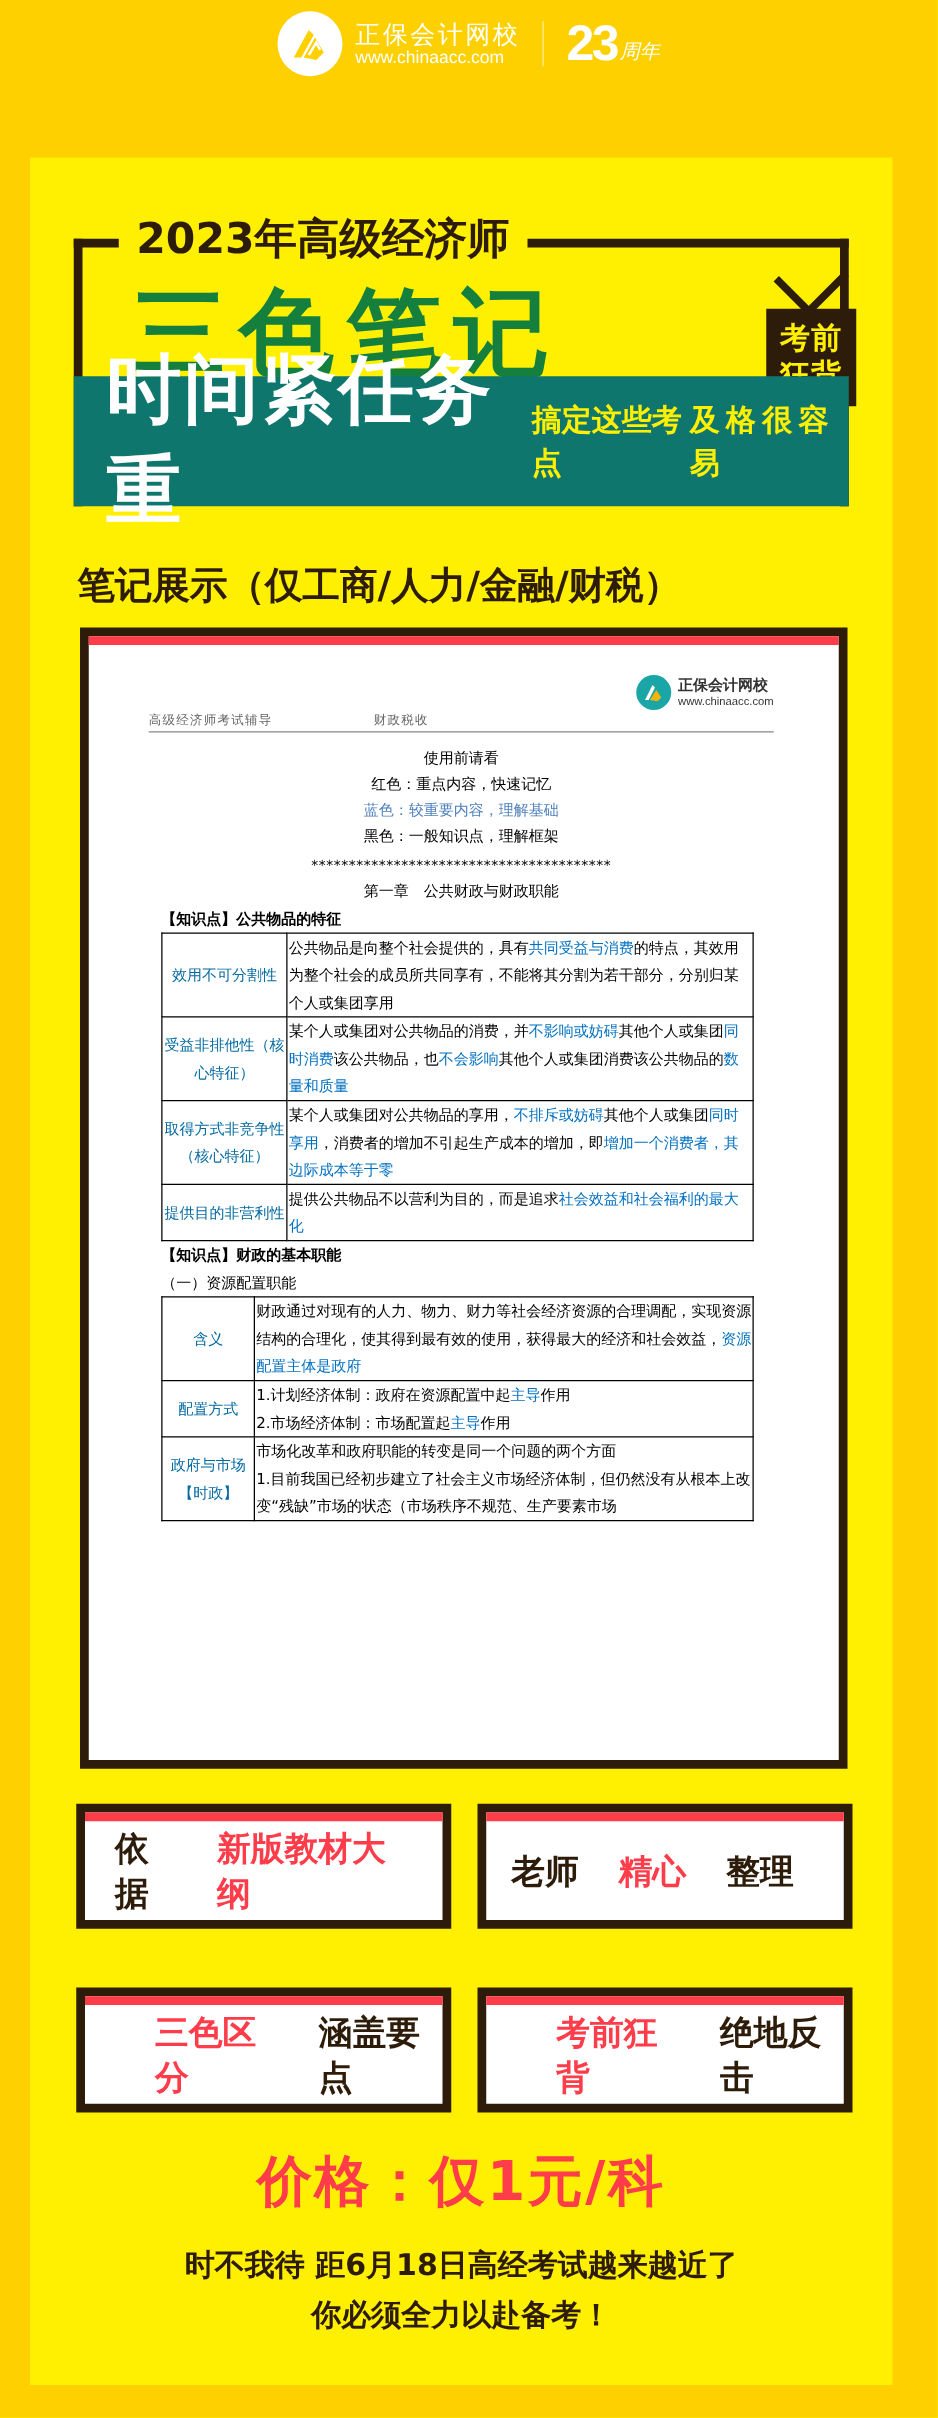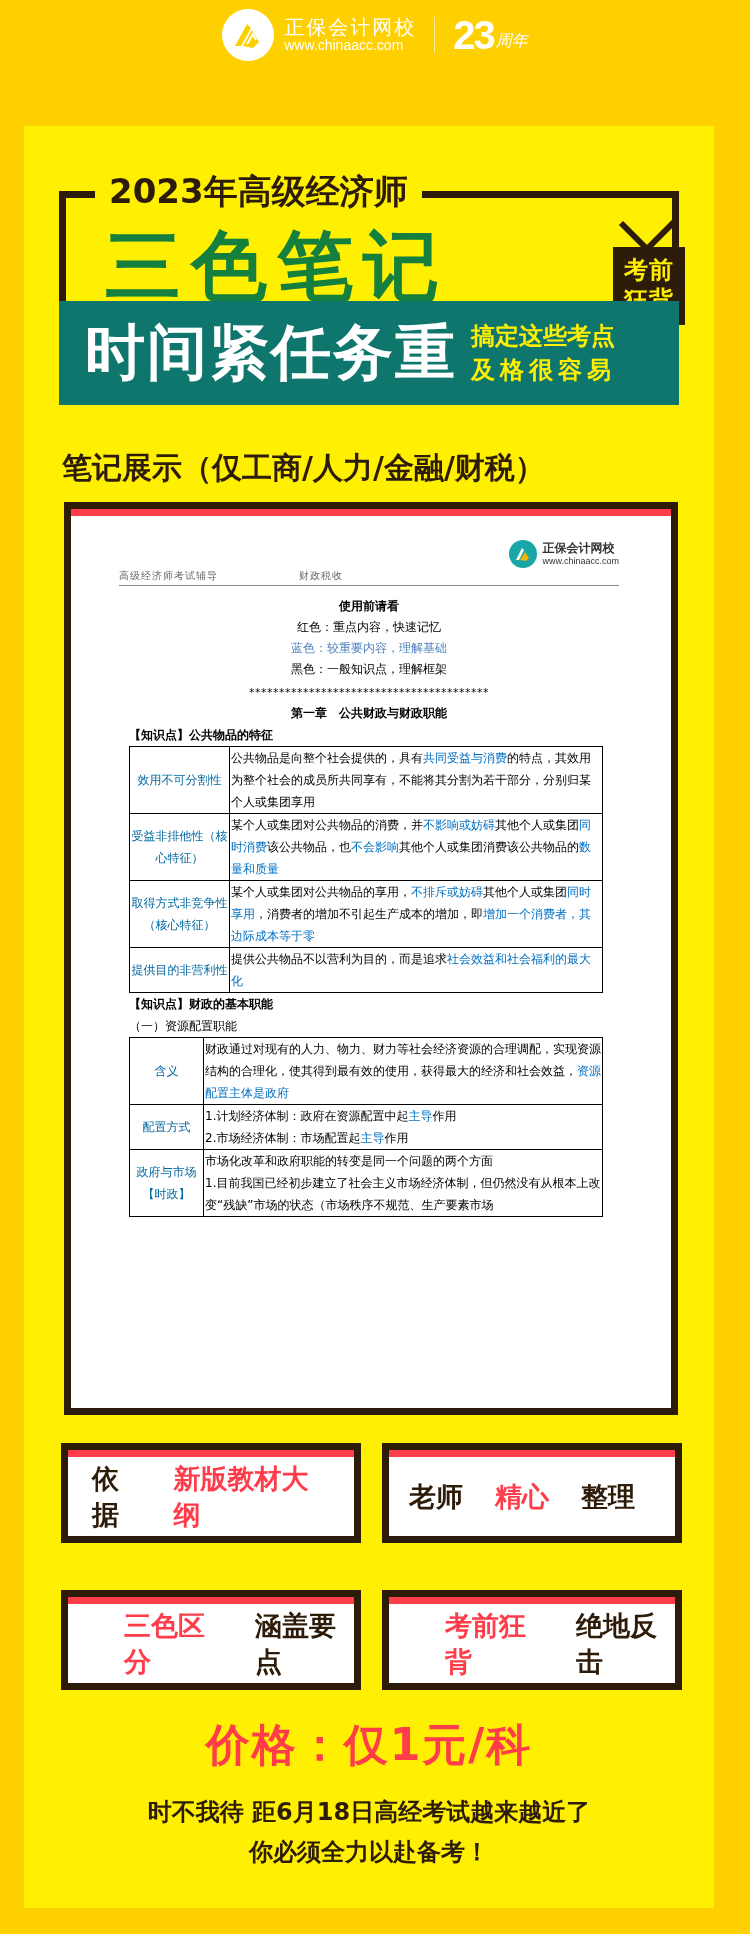--- a/index.html
+++ b/index.html
@@ -59,21 +59,21 @@
     font-size: 24px; font-weight: bold; line-height: 30px; text-align: center;
     padding-top: 8px; letter-spacing: 1px;
   }
   .title-band {
     position: absolute; left: 0; top: 136px; width: 620px; height: 104px;
     background: #0f766e; display: flex; align-items: center; padding-left: 26px;
   }
   .title-band-main { color: #fff; font-size: 60px; font-weight: bold; letter-spacing: 2px; }
   .title-band-sub {
     color: #FFEF00; font-size: 24px; font-weight: bold; line-height: 34px; margin-left: 14px;
-    display: flex; flex-direction: column;
+    display: flex; flex-direction: row;
   }
   .title-band-sub span:last-child { letter-spacing: 5px; }
 
   
   .section-heading {
     position: absolute; left: 38px; top: 322px;
     font-size: 30px; font-weight: bold; color: #2E1C0A;
   }
 
   
@@ -105,21 +105,21 @@
   }
   .doc-logo-circle {
     width: 28px; height: 28px; border-radius: 50%; background: #1AA6A6;
     display: flex; align-items: center; justify-content: center; margin-right: 5px;
   }
   .doc-logo-text { display: flex; flex-direction: column; line-height: 1.15; }
   .doc-logo-name { font-size: 12px; font-weight: bold; color: #333; }
   .doc-logo-url { font-size: 9px; color: #333; font-family: "Liberation Sans", sans-serif; }
 
   .doc-center { text-align: center; font-size: 12px; line-height: 21px; }
-  .doc-bold { font-weight: bold; }
+  .doc-bold { font-weight: normal; }
   .c-red { color: #000000; }
   .c-blue { color: #0070C0; }
   .c-lblue { color: #4F81BD; }
   .doc-stars { font-size: 11px; letter-spacing: 0.5px; margin-top: 2px; }
   .doc-kp { font-size: 12px; font-weight: bold; line-height: 22px; padding-left: 10px; }
   .doc-sub { font-size: 12px; line-height: 22px; padding-left: 10px; }
 
   table.doc-table {
     border-collapse: collapse; margin-left: 10px; width: 474px;
     font-size: 12px; line-height: 22px;

